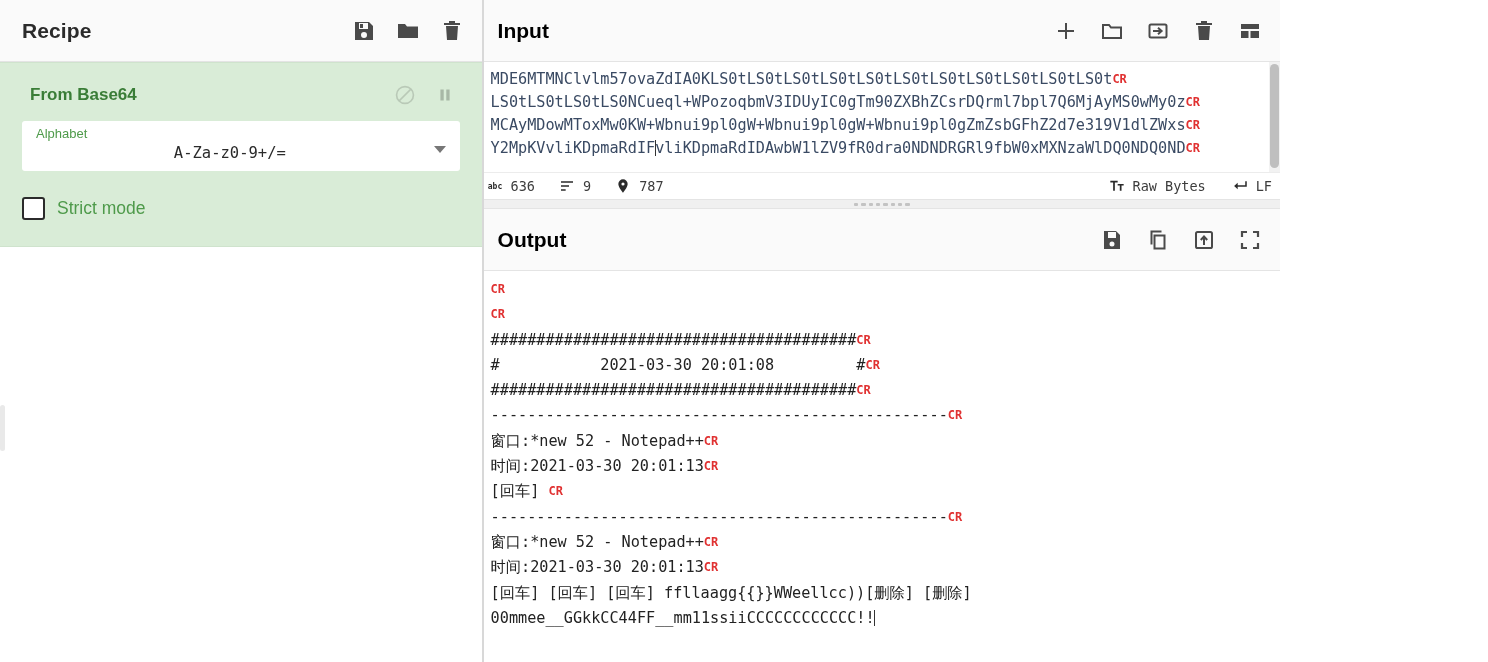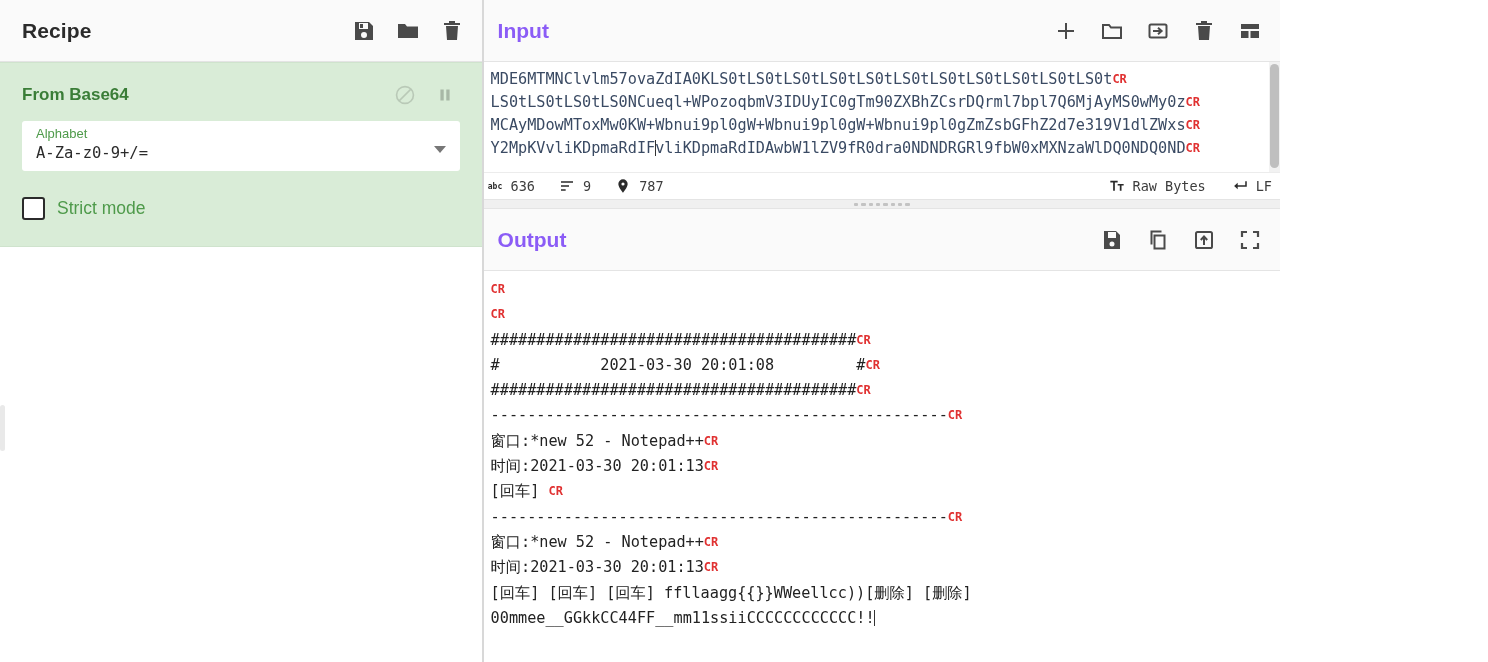--- a/index.html
+++ b/index.html
@@ -36,39 +36,40 @@
 
   
   .op-card {
     background: #d9ecd7;
     border-top: 1px solid #cfe3cd;
     border-bottom: 1px solid #cfe3cd;
     padding: 14px 22px 26px 22px;
   }
   .op-head { display: flex; align-items: center; height: 36px; }
   .op-name {
-    flex: 1; font-size: 17px; font-weight: bold; color: #3a7d37;
+    flex: 1; font-size: 17px; font-weight: bold; color: #3a7d37; margin-left: 8px;
   }
   .op-ctrl { display: flex; align-items: center; gap: 18px; padding-right: 4px; }
   .op-ctrl .ic { width: 22px; height: 22px; cursor: pointer; display: block; }
 
   .arg-field {
     background: #ffffff; border-radius: 3px;
     height: 50px; margin-top: 8px;
     padding: 5px 14px 0 14px;
     display: flex; align-items: flex-start;
     position: relative;
   }
   .arg-inner { flex: 1; }
   .arg-label { font-size: 13px; color: #4e9a4a; line-height: 16px; }
   .arg-value {
     font-family: "DejaVu Sans Mono", monospace;
     font-size: 15.5px; color: #2b2b2b; line-height: 22px;
     background: transparent; border: 0; outline: none; width: 100%;
     padding: 0;
+    text-align: center;
   }
   .caret-down {
     width: 0; height: 0;
     border-left: 6px solid transparent; border-right: 6px solid transparent;
     border-top: 7px solid #777;
     margin-top: 20px; margin-left: 10px; cursor: pointer;
   }
 
   .checks { display: flex; margin-top: 26px; }
   .chk-wrap { display: flex; align-items: center; cursor: pointer; }
@@ -99,21 +100,21 @@
   
   .io-pane { width: 926px; height: 662px; display: flex; flex-direction: column; background:#fff; }
 
   .input-section { height: 199px; flex: 0 0 199px; display: flex; flex-direction: column; }
   .io-title-bar {
     height: 62px; flex: 0 0 62px;
     display: flex; align-items: center;
     padding: 0 18px 0 14px;
     background: #fafafa; border-bottom: 1px solid #e4e4e4;
   }
-  .io-title { font-size: 21px; font-weight: bold; color: #8b5cf6; flex: 1; }
+  .io-title { font-size: 21px; font-weight: bold; color: #000000; flex: 1; }
   .io-icons { display: flex; align-items: center; gap: 22px; }
   .io-icons .ic { width: 24px; height: 24px; cursor: pointer; display: block; }
 
   .textarea-wrap { flex: 1; position: relative; overflow: hidden; background: #fff; }
   .mono-text {
     font-family: "DejaVu Sans Mono", monospace;
     font-size: 15.2px; line-height: 23px;
     color: #3a4a63; white-space: pre; padding: 6px 0 0 7px;
   }
   .cr { color: #e03131; font-size: 12px; font-weight: bold; vertical-align: 1px; }

